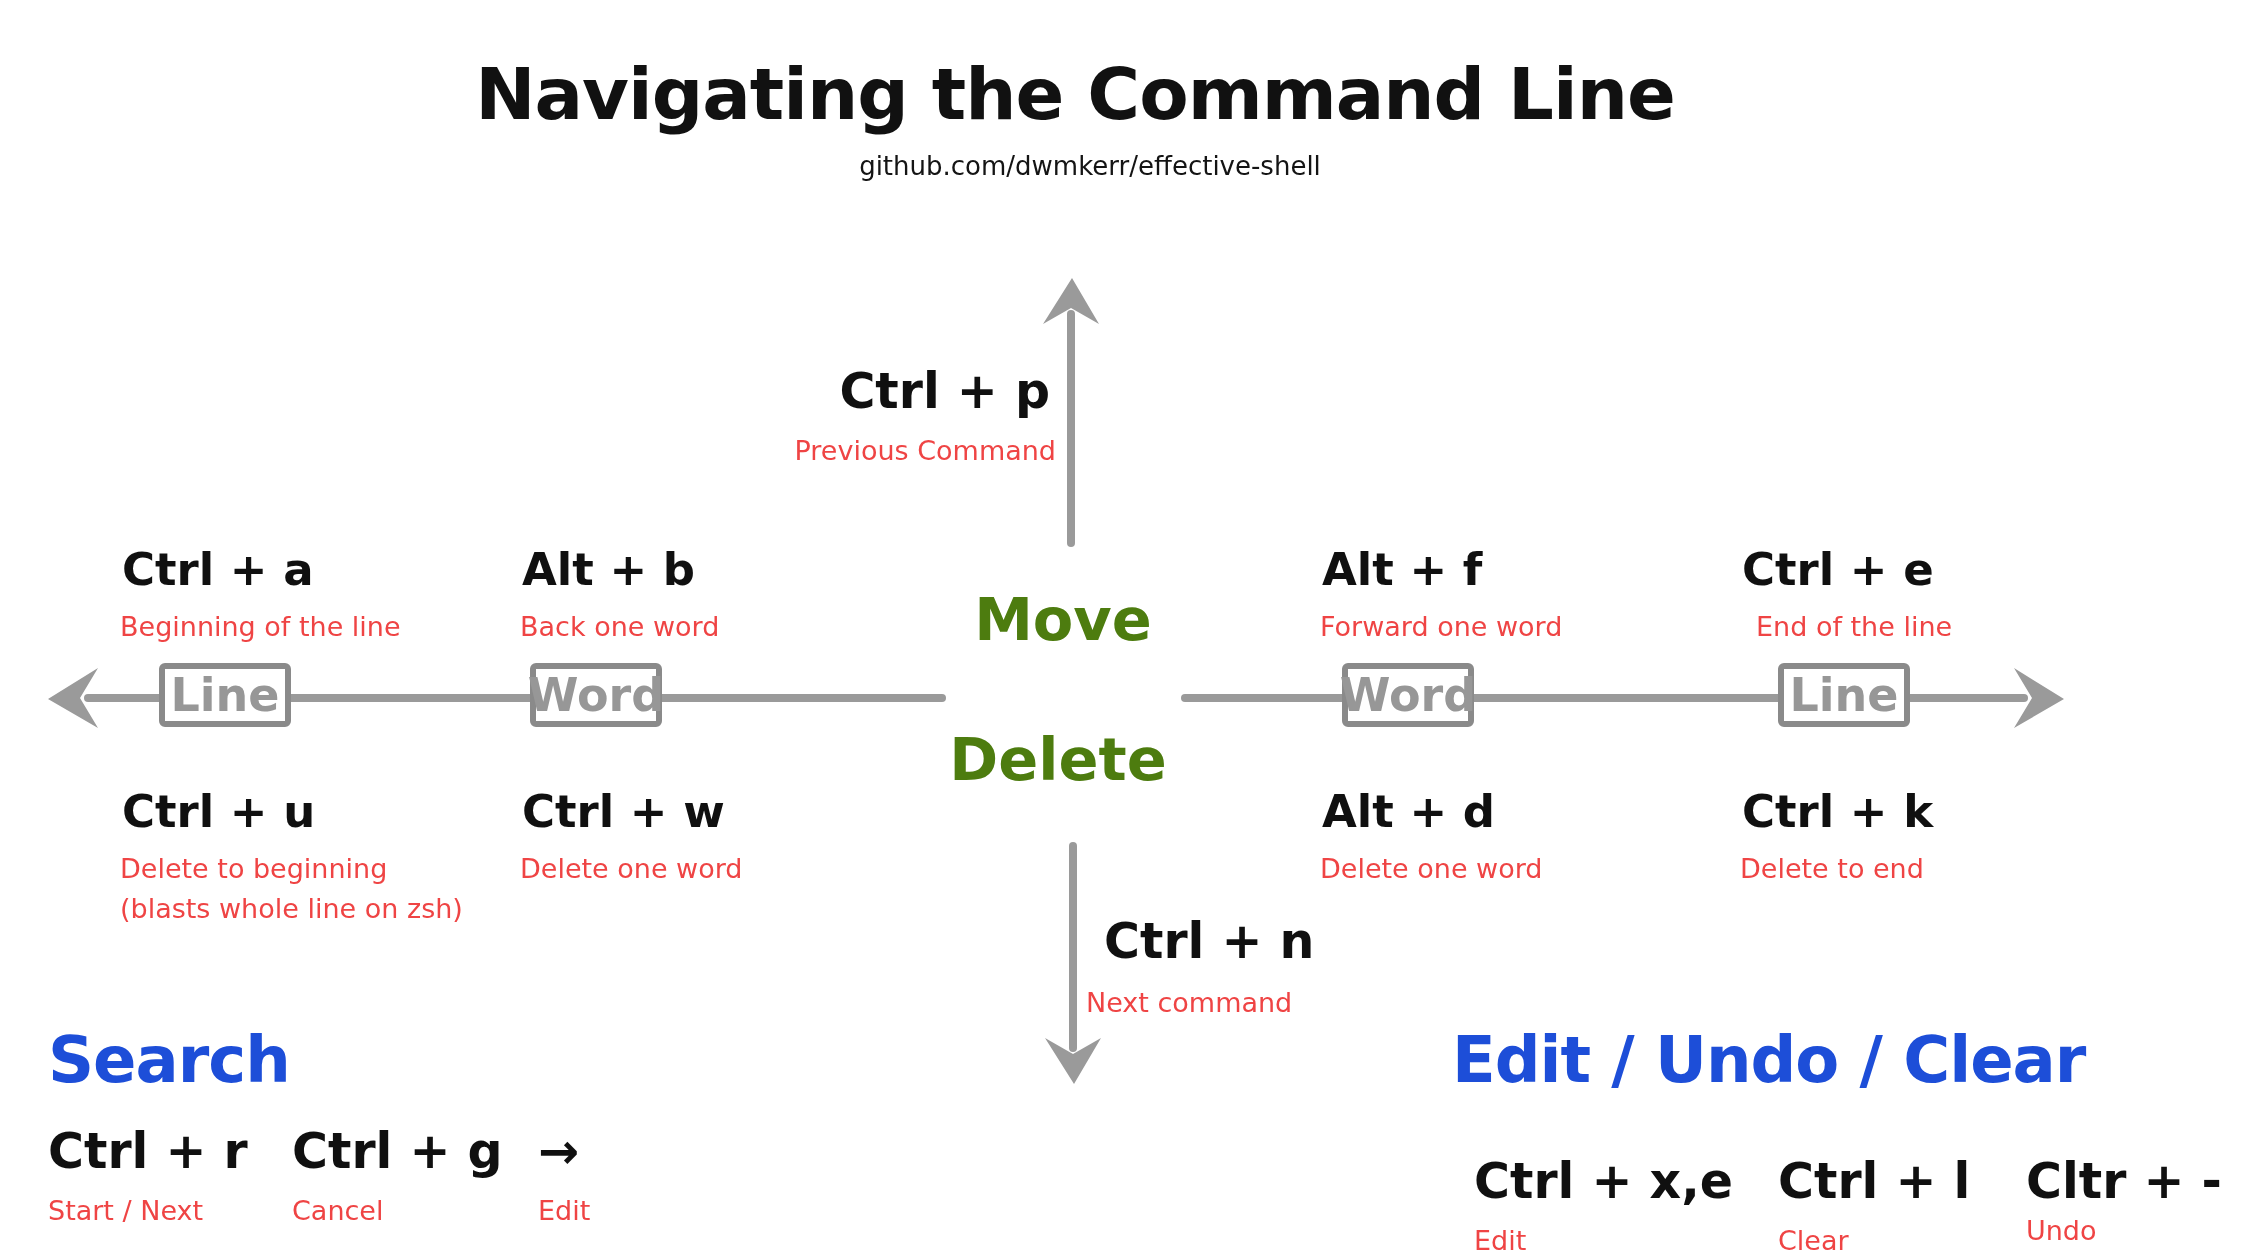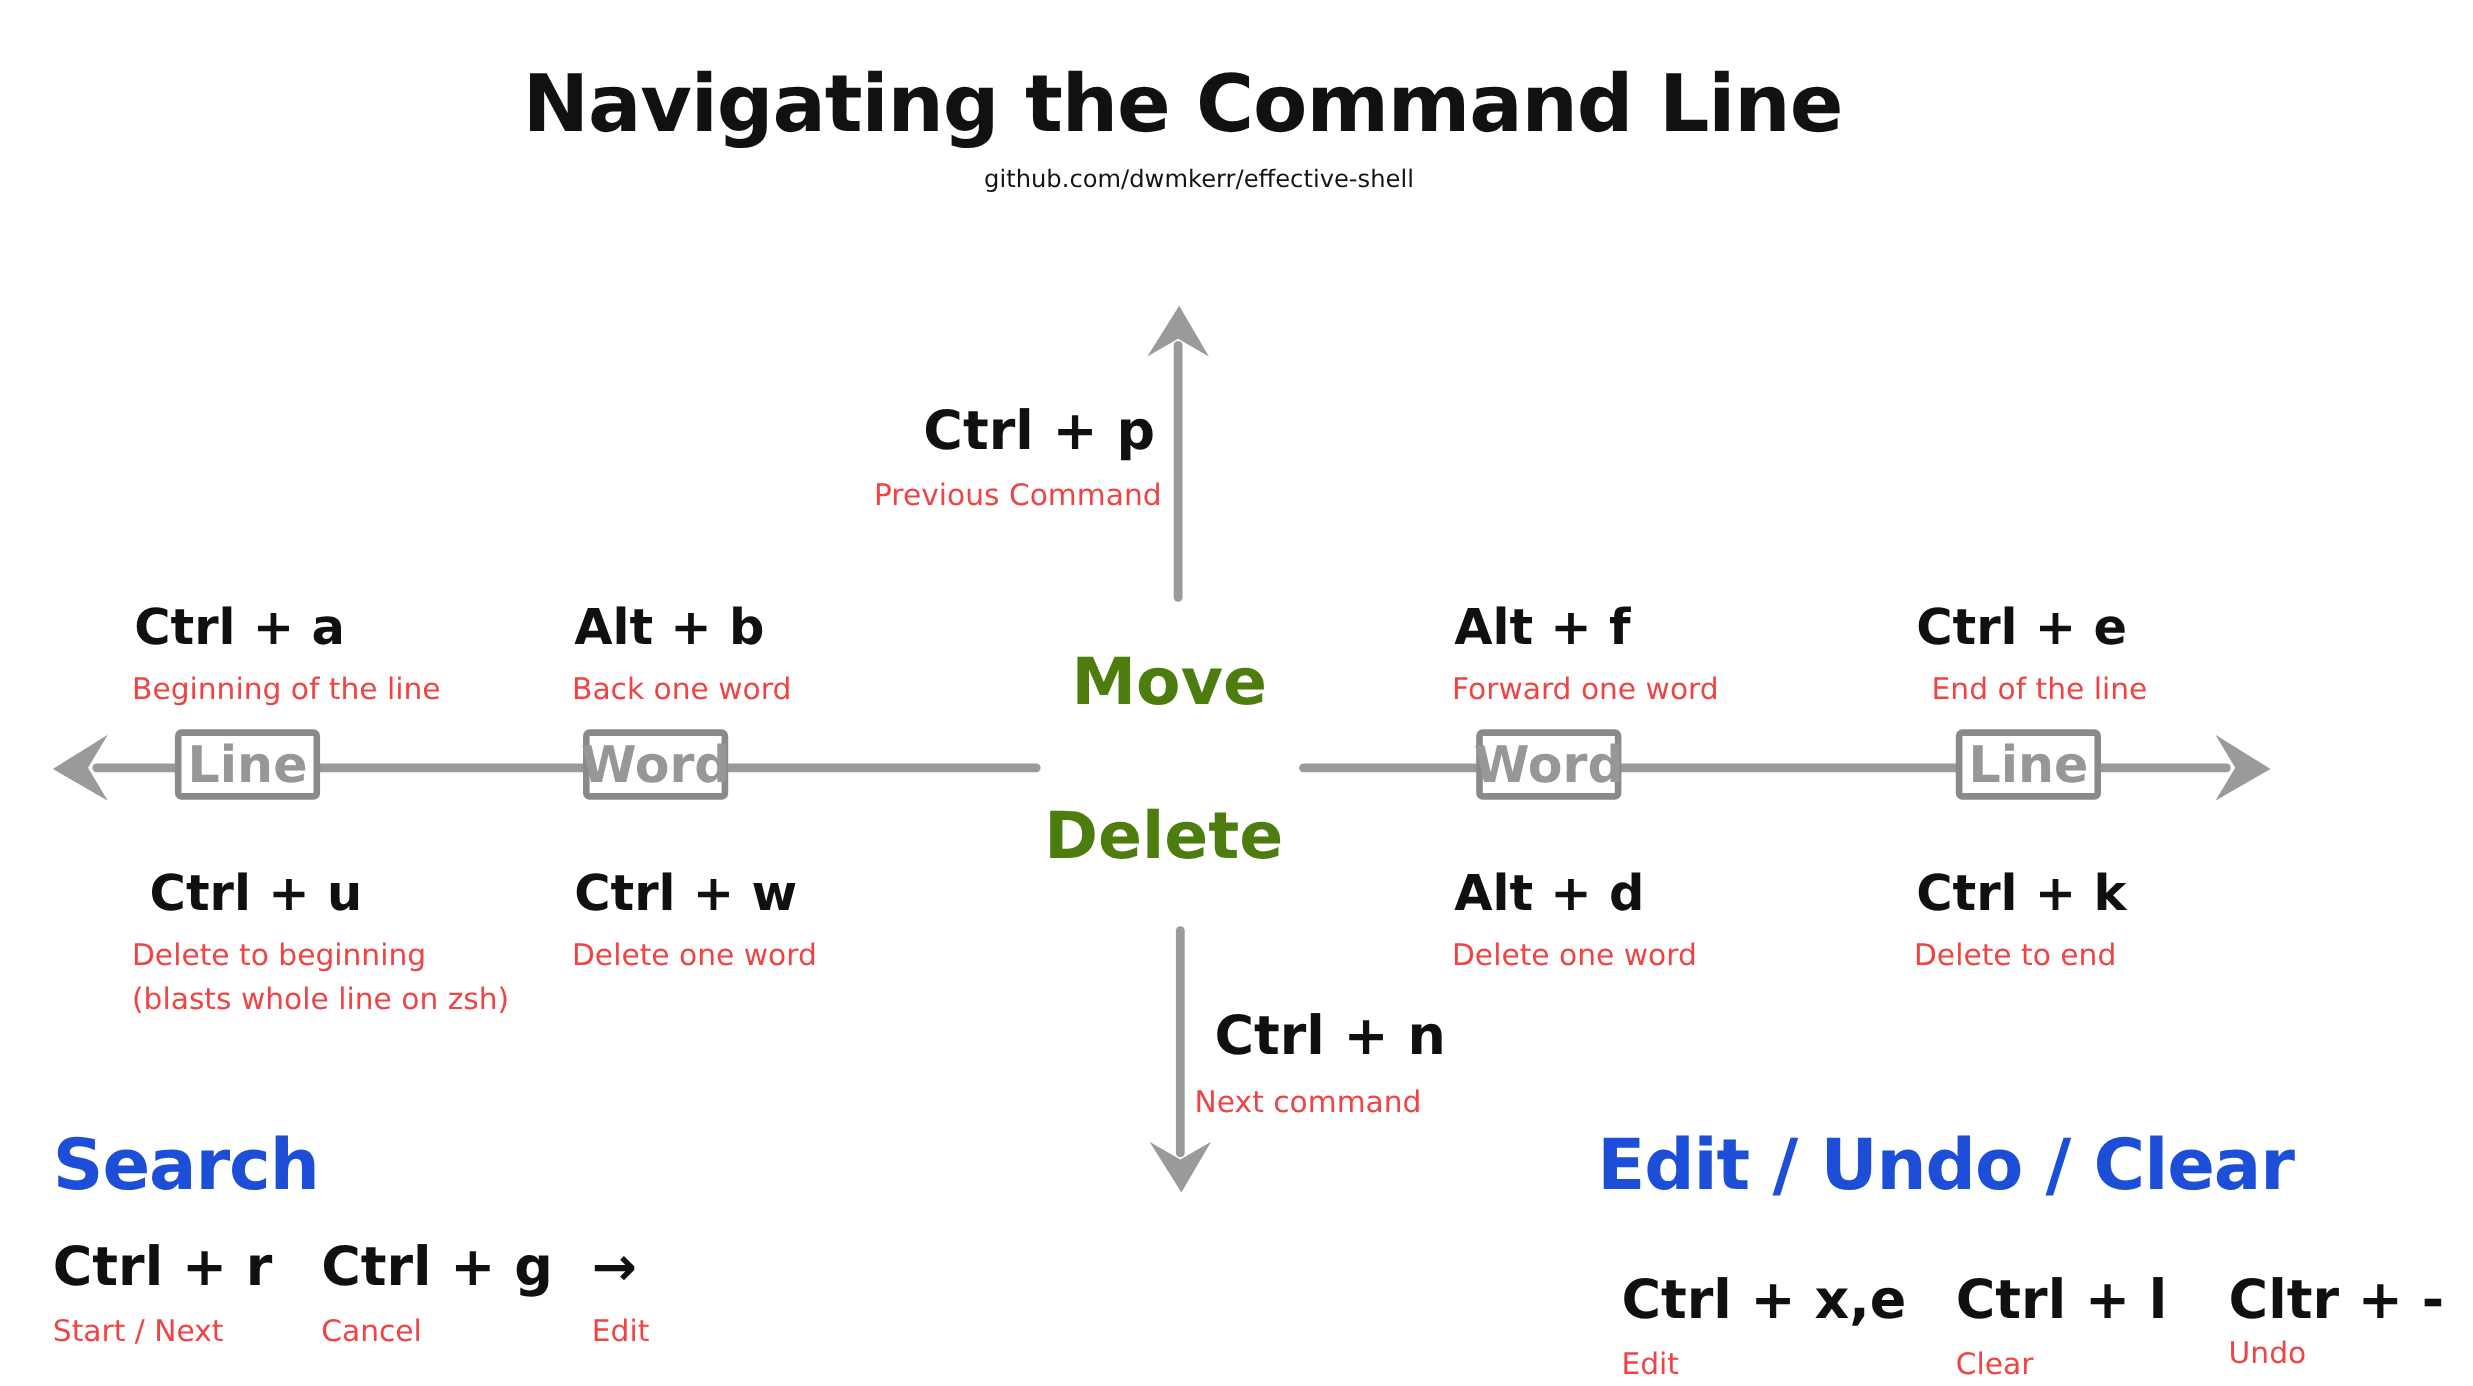--- a/index.html
+++ b/index.html
@@ -3,21 +3,21 @@
 <meta charset="utf-8">
 <style>
   html,body{margin:0;padding:0;}
   body{
     width:2248px;height:1260px;position:relative;overflow:hidden;
     background:#ffffff;color:#111111;
     font-family:"DejaVu Sans", sans-serif;
   }
   .abs{position:absolute;line-height:1.08;white-space:nowrap;}
   .title{font-size:72px;font-weight:700;letter-spacing:-1px;text-align:center;}
-  .subtitle{font-size:22px;font-weight:400;text-align:center;color:#141414;}
+  .subtitle{font-size:26px;font-weight:400;text-align:center;color:#141414;}
   .key{font-size:45px;font-weight:700;color:#101010;}
   .key-big{font-size:49px;font-weight:700;color:#101010;}
   .desc{font-size:27px;font-weight:400;color:#ef4444;}
   .center-word{font-size:59px;font-weight:700;color:#4d7c0f;}
   .heading{font-size:64px;font-weight:700;letter-spacing:-1px;color:#1d4ed8;text-align:right;}
   .shortcut-box{
     position:absolute;top:663px;width:132px;height:64px;
     background:#ffffff;border:6px solid #8a8a8a;border-radius:6px;
     display:flex;align-items:center;justify-content:center;
     font-size:46px;font-weight:700;color:#979797;z-index:2;
@@ -71,21 +71,21 @@
 
 <div class="abs txt key" style="left:522px;top:546px;">Alt + b</div>
 <div class="abs txt desc" style="left:520px;top:612px;">Back one word</div>
 
 <div class="abs txt key" style="left:1322px;top:546px;">Alt + f</div>
 <div class="abs txt desc" style="left:1320px;top:612px;">Forward one word</div>
 
 <div class="abs txt key" style="left:1742px;top:546px;">Ctrl + e</div>
 <div class="abs txt desc" style="left:1740px;top:612px;margin-left:16px;">End of the line</div>
 
-<div class="abs txt key" style="left:136px;top:788px;">Ctrl + u</div>
+<div class="abs txt key" style="left:122px;top:788px;">Ctrl + u</div>
 <div class="abs txt desc" style="left:120px;top:854px;">Delete to beginning</div>
 <div class="abs txt desc" style="left:120px;top:894px;text-align:center;">(blasts whole line on zsh)</div>
 
 <div class="abs txt key" style="left:522px;top:788px;">Ctrl + w</div>
 <div class="abs txt desc" style="left:520px;top:854px;">Delete one word</div>
 
 <div class="abs txt key" style="left:1322px;top:788px;">Alt + d</div>
 <div class="abs txt desc" style="left:1320px;top:854px;">Delete one word</div>
 
 <div class="abs txt key" style="left:1742px;top:788px;">Ctrl + k</div>

